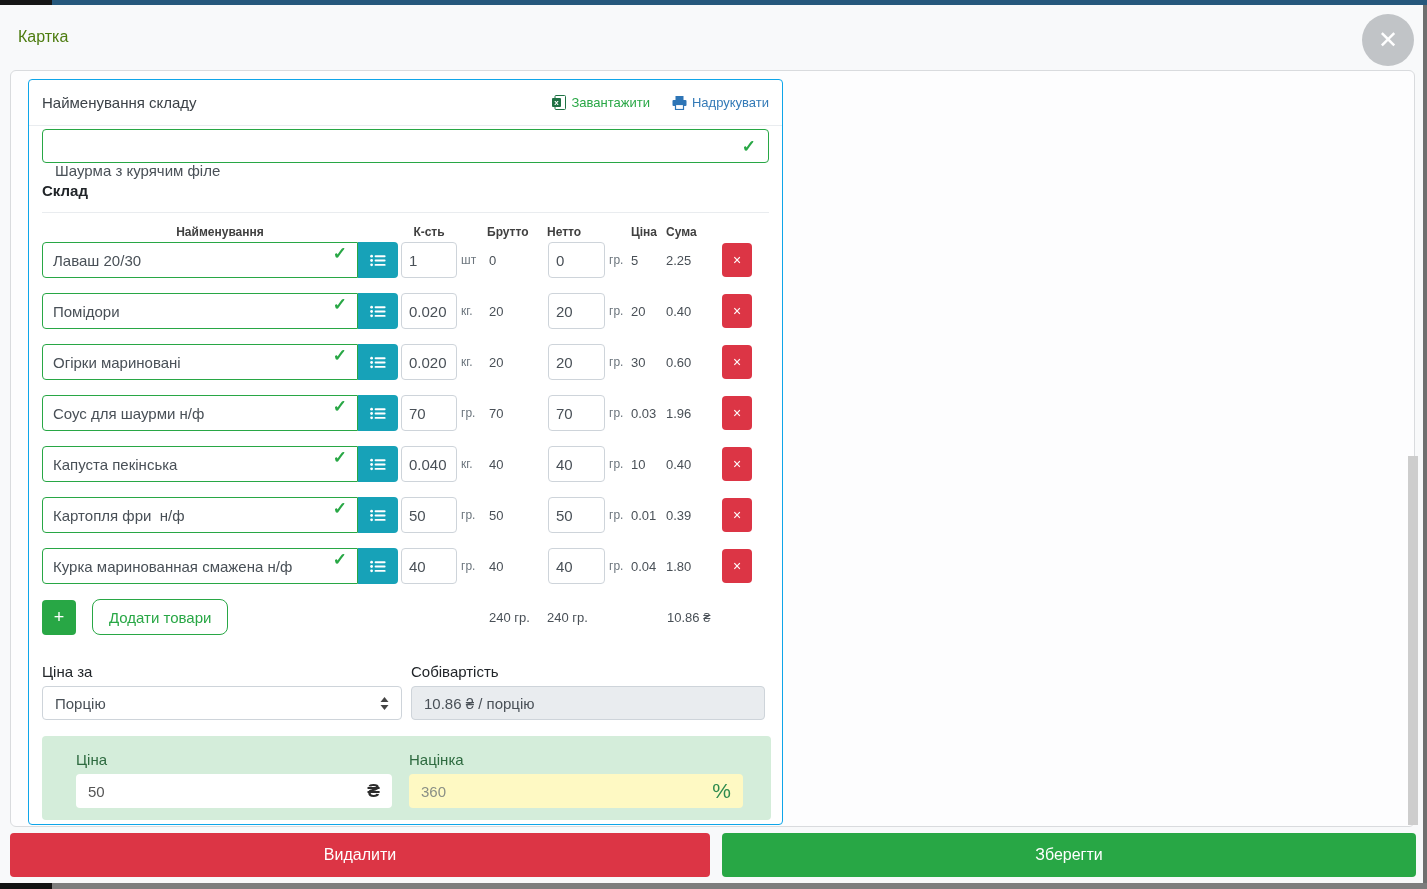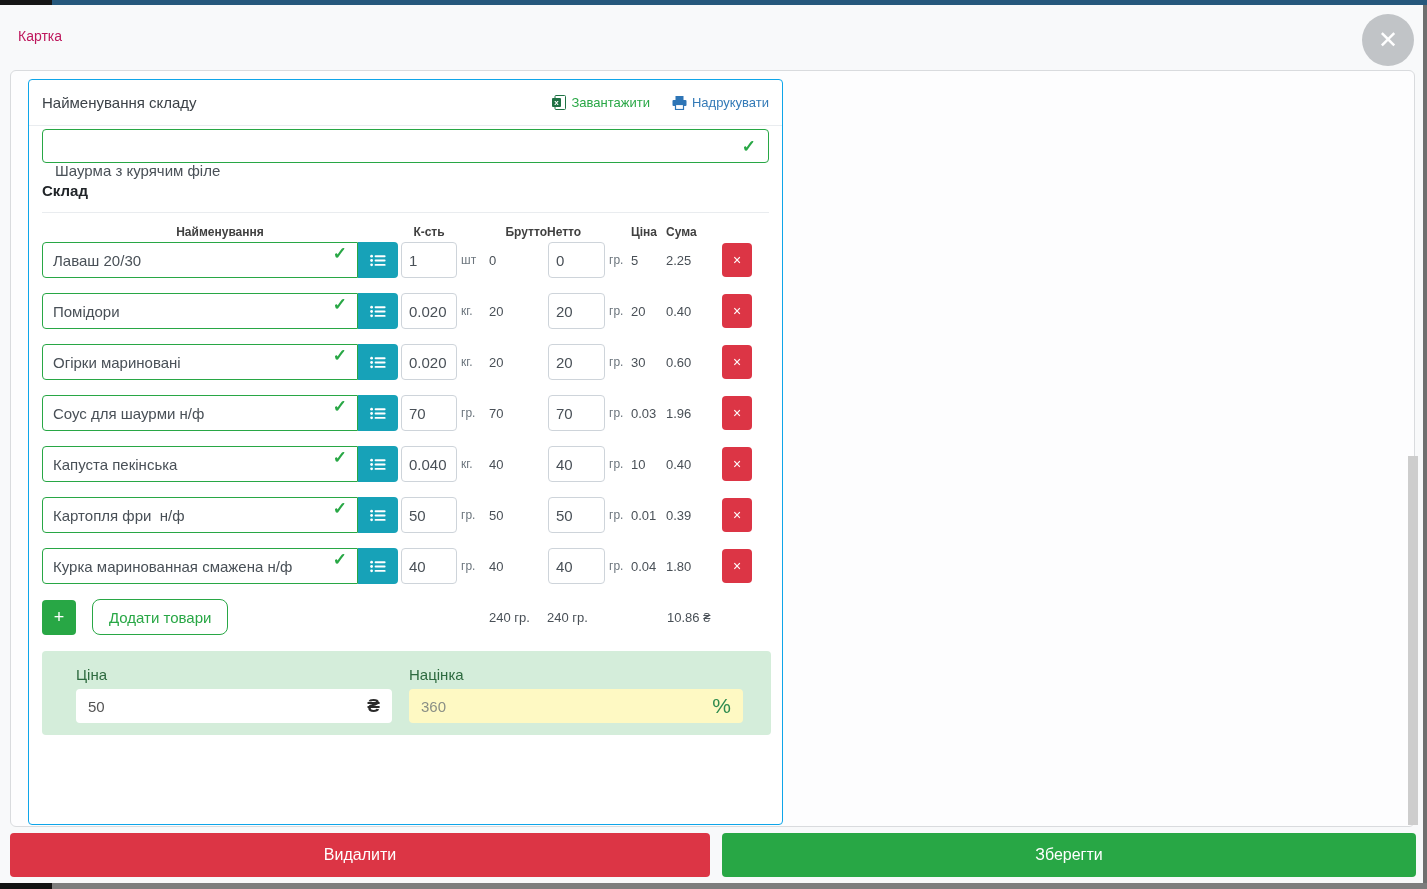--- a/index.html
+++ b/index.html
@@ -14,21 +14,21 @@
   
   .right-edge { position:absolute; top:0; right:0; width:4px; height:889px; background:#6f6f6f; z-index:1; }
   .top-strip { position:absolute; top:0; left:0; width:1427px; height:5px; background:#26587c; z-index:2; }
   .top-strip .dark-seg { position:absolute; left:0; top:0; width:52px; height:5px; background:#161616; }
   .bottom-strip { position:absolute; left:0; top:883px; width:1427px; height:6px; background:#ececec; z-index:2; }
   .bottom-strip .corner { position:absolute; left:0; top:0; width:52px; height:6px; background:#121212; }
   .bottom-strip .hthumb { position:absolute; left:52px; top:0; width:1375px; height:6px; background:#7d7d7d; }
   .vscroll-thumb { position:absolute; left:1408px; top:456px; width:10px; height:369px; background:#cdcdcd; z-index:3; }
 
   
-  .modal-title { position:absolute; left:18px; top:28px; font-size:14px; color:#be185d; }
+  .modal-title { position:absolute; left:18px; top:28px; font-size:16px; color:#4d7c0f; }
   .close-btn { position:absolute; left:1362px; top:14px; width:52px; height:52px; border-radius:50%;
     background:#c1c4c7; border:none; color:#fff; font-size:24px; line-height:52px; text-align:center; cursor:pointer; }
 
   
   .panel { position:absolute; left:10px; top:70px; width:1405px; height:757px;
     background:#fdfdfe; border:1px solid #d9dbde; border-radius:6px; }
   .card { position:absolute; left:17px; top:8px; width:755px; height:746px;
     background:#fff; border:1px solid #0ea5e9; border-radius:4px; }
   .card-header { height:46px; border-bottom:1px solid #e9ecef; display:flex; align-items:center;
     justify-content:space-between; padding:0 13px; }
@@ -46,21 +46,21 @@
     font-family:"Liberation Sans",sans-serif; background:transparent;margin-top:48px; }
   .check { color:#28a745; font-weight:bold; font-size:17px; }
 
   .section-title { margin-top:19px; font-size:15px; font-weight:bold; color:#212529; }
   .divider { margin-top:13px; border:none; border-top:1px solid #e9ecef; }
 
   
   .thead { display:flex; margin-top:12px; font-size:12px; font-weight:bold; color:#404040; }
   .h-name { width:356px; text-align:center; }
   .h-qty { margin-left:3px; width:56px; text-align:center; }
-  .h-gross { margin-left:30px; width:60px; text-align:right; }
+  .h-gross { margin-left:30px; width:60px; text-align:left; }
   .h-net { width:57px; text-align:left; }
   .h-price { margin-left:27px; width:35px; }
   .h-sum { width:48px; }
 
   .rows { margin-top:3px; }
   .ing-row { display:flex; align-items:center; height:36px; margin-bottom:15px; }
   .name-wrap { width:316px; height:36px; border:1px solid #28a745; border-radius:4px 0 0 4px;
     display:flex; padding:0 10px; background:#fff; }
   .name-wrap input { flex:1; min-width:0; border:none; outline:none; font-size:15px; color:#495057;
     font-family:"Liberation Sans",sans-serif; background:transparent; }
@@ -359,20 +359,38 @@
       </div>
 
       <div class="tfoot">
         <button class="plus-btn">+</button>
         <button class="add-btn">Додати товари</button>
         <span class="total t-gross">240 гр.</span>
         <span class="total t-net">240 гр.</span>
         <span class="total t-sum">10.86 ₴</span>
       </div>
 
+      <div class="price-row">
+        <div class="pr-col1">
+          <div class="pr-label">Ціна за</div>
+          <div class="select-box">
+            <span>Порцію</span>
+            <svg width="9" height="13" viewBox="0 0 9 13">
+              <path d="M4.5 0 L8.5 5 L0.5 5 Z" fill="#444"></path>
+              <path d="M4.5 13 L8.5 8 L0.5 8 Z" fill="#444"></path>
+            </svg>
+          </div>
+        </div>
+        <div class="pr-col2">
+          <div class="pr-label">Собівартість</div>
+          <div class="cost-box">
+            <span>10.86 ₴ / порцію</span>
+          </div>
+        </div>
+      </div>
 
       <div class="green-box">
         <div class="gb-col1">
           <div class="gb-label">Ціна</div>
           <div class="gb-input gb-price">
             <input value="50" style="">
             <span class="currency">₴</span>
           </div>
         </div>
         <div class="gb-col2">

